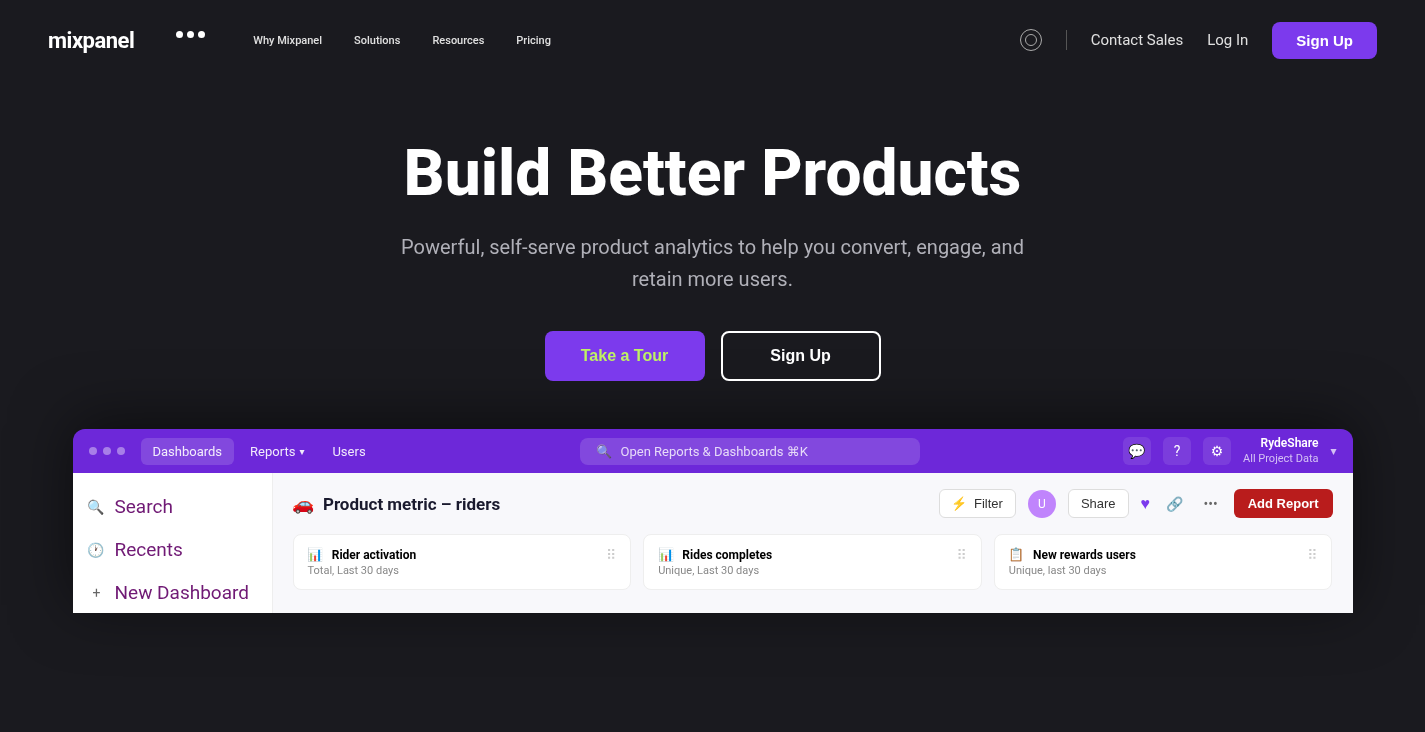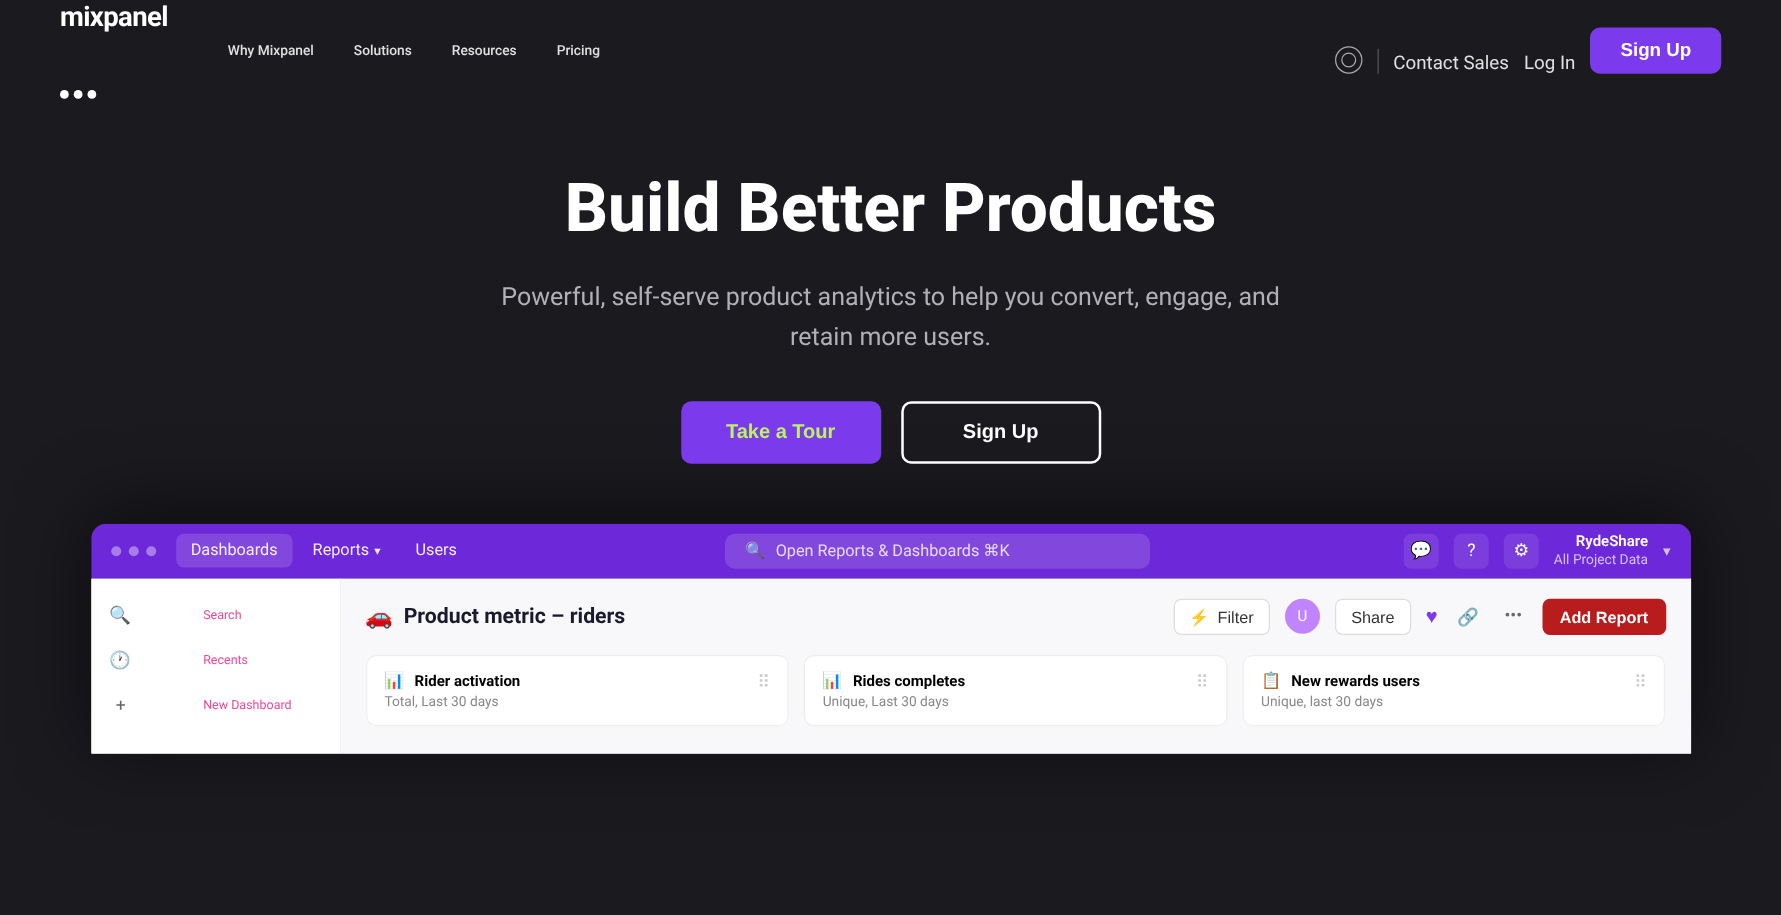--- a/index.html
+++ b/index.html
@@ -16,21 +16,21 @@
     nav {
       display: flex;
       align-items: center;
       padding: 0 48px;
       height: 80px;
       position: relative;
       z-index: 10;
     }
     .nav-logo {
       display: flex;
-      flex-direction: column;
+      flex-direction: row;
       margin-right: 48px;
       gap: 42px;
     }
     .nav-logo-text {
       font-size: 22px;
       font-weight: 700;
       color: #fff;
       letter-spacing: -0.5px;
     }
     .nav-logo-dots {
@@ -52,22 +52,22 @@
     }
     .nav-link {
       color: #e0e0e0;
       font-size: 11px;
       font-weight: 500;
       cursor: pointer;
       text-decoration: none;
     }
     .nav-right {
       display: flex;
-      align-items: flex-end;
-      gap: 12px;
+      align-items: center;
+      gap: 24px;
     }
     .globe-icon {
       width: 22px;
       height: 22px;
       border: 1.5px solid #aaa;
       border-radius: 50%;
       display: flex;
       align-items: center;
       justify-content: center;
       cursor: pointer;
@@ -103,21 +103,21 @@
 
     
     .hero {
       display: flex;
       flex-direction: column;
       align-items: center;
       padding-top: 60px;
       text-align: center;
     }
     .hero-title {
-      font-size: 54px;
+      font-size: 64px;
       font-weight: 800;
       line-height: 1.05;
       color: #fff;
       max-width: 900px;
     }
     .hero-subtitle {
       font-size: 20px;
       color: #b0b0b8;
       margin-top: 24px;
       max-width: 640px;
@@ -276,21 +276,21 @@
     }
     .sidebar-icon {
       width: 16px;
       height: 16px;
       display: flex;
       align-items: center;
       justify-content: center;
       color: #666;
       font-size: 14px;
     }
-    .sidebar-label { color: #ec4899; font-size: 10px; margin-left: 48px; }
+    .sidebar-label { color: #701a75; font-size: 19px; }
 
     
     .app-main {
       flex: 1;
       background: #f8f8fb;
       padding: 16px 20px;
     }
     .app-main-header {
       display: flex;
       align-items: center;

